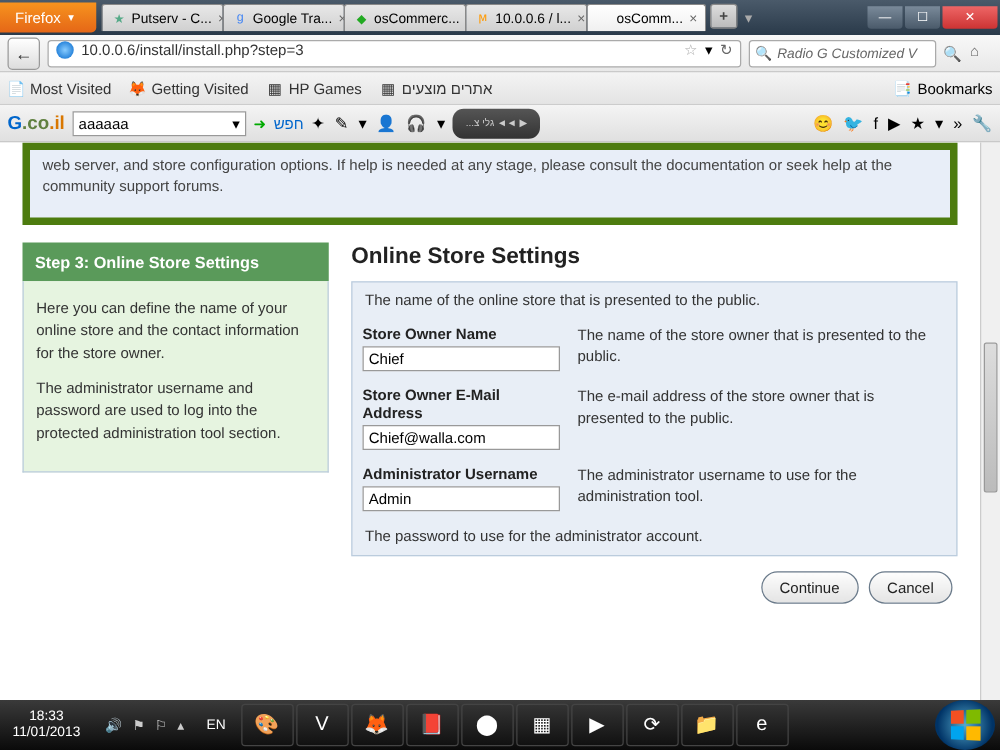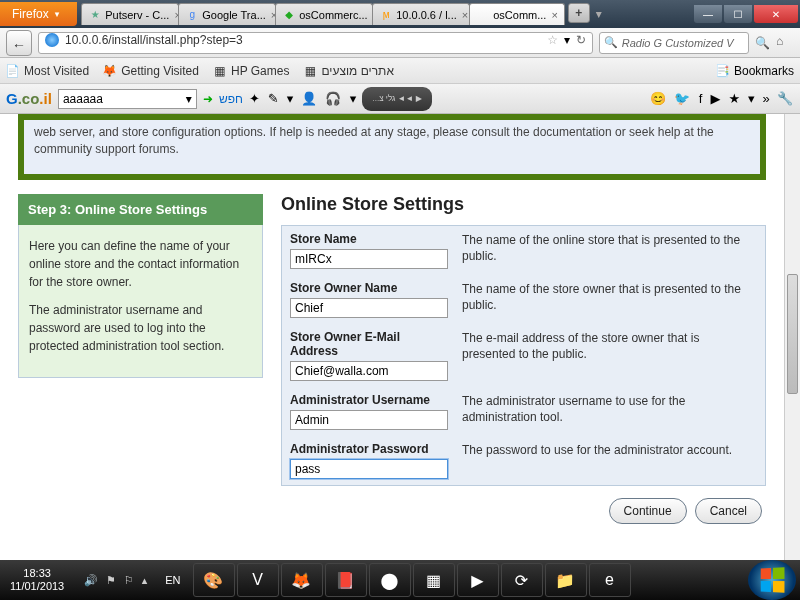--- a/index.html
+++ b/index.html
@@ -194,37 +194,35 @@
       <div class="step-h">Step 3: Online Store Settings</div>
       <div class="step-b">
         <p>Here you can define the name of your online store and the contact information for the store owner.</p>
         <p>The administrator username and password are used to log into the protected administration tool section.</p>
       </div>
     </div>
     <div class="main">
       <h2>Online Store Settings</h2>
       <div class="form" id="formrows">
           <div class="row">
-            <div class="fld"><label>Store Name</label><input class="" value="mIRCx" style=""></div>
             <div class="desc">The name of the online store that is presented to the public.</div>
           </div>
           <div class="row">
             <div class="fld"><label>Store Owner Name</label><input class="" value="Chief" style=""></div>
             <div class="desc">The name of the store owner that is presented to the public.</div>
           </div>
           <div class="row">
             <div class="fld"><label>Store Owner E-Mail Address</label><input class="" value="Chief@walla.com" style=""></div>
             <div class="desc">The e-mail address of the store owner that is presented to the public.</div>
           </div>
           <div class="row">
             <div class="fld"><label>Administrator Username</label><input class="" value="Admin" style=""></div>
             <div class="desc">The administrator username to use for the administration tool.</div>
           </div>
           <div class="row">
-            <div class="fld"><label>Administrator Password</label><input class="focus" value="pass" style=""></div>
             <div class="desc">The password to use for the administrator account.</div>
           </div>
         </div>
       <div class="btns">
         <button class="btn">Continue</button>
         <button class="btn">Cancel</button>
       </div>
     </div>
   </div>
 </div>

